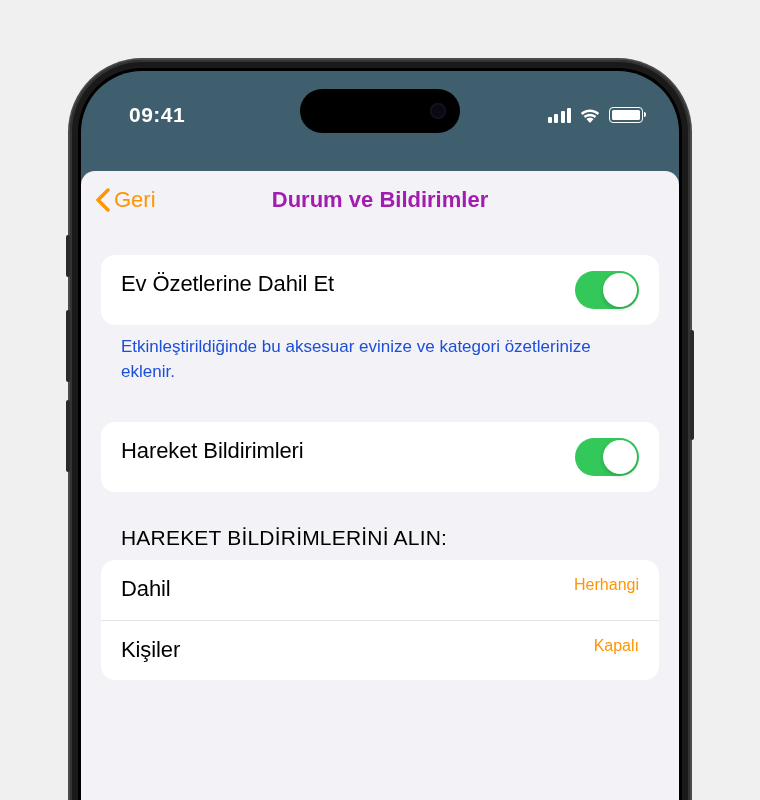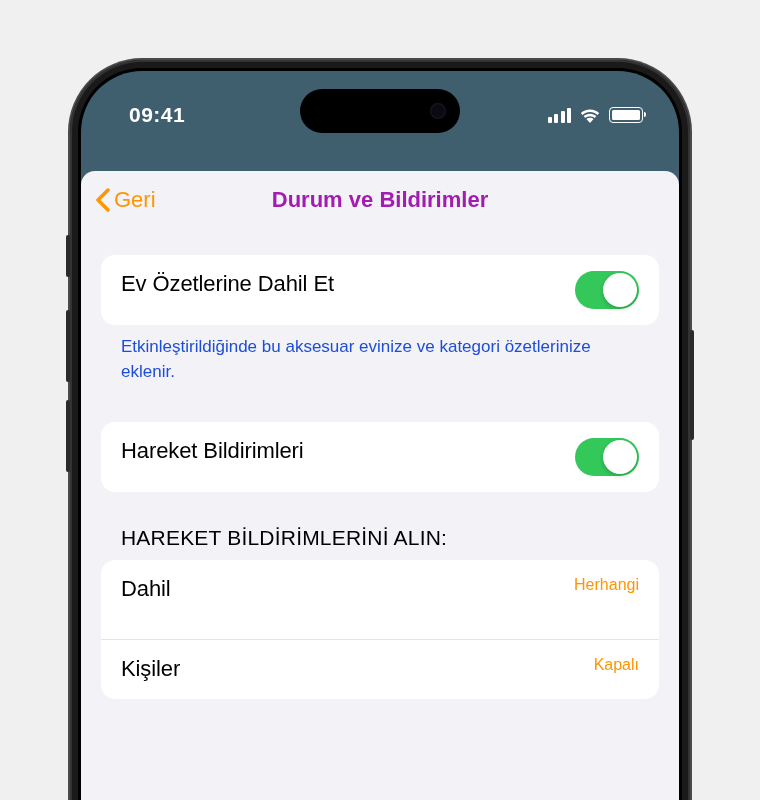--- a/index.html
+++ b/index.html
@@ -177,21 +177,20 @@
     }
     .row {
       display: flex;
       align-items: flex-start;
       justify-content: space-between;
       padding: 16px 20px;
       min-height: 60px;
     }
     .row + .row {
       border-top: 0.5px solid #e4e4e8;
-      margin-top: 19px;
     }
     .row-label {
       font-size: 22px;
       color: #000;
       letter-spacing: -0.1px;
     }
     .row-value {
       font-size: 16px;
       color: #ff9500;
     }

